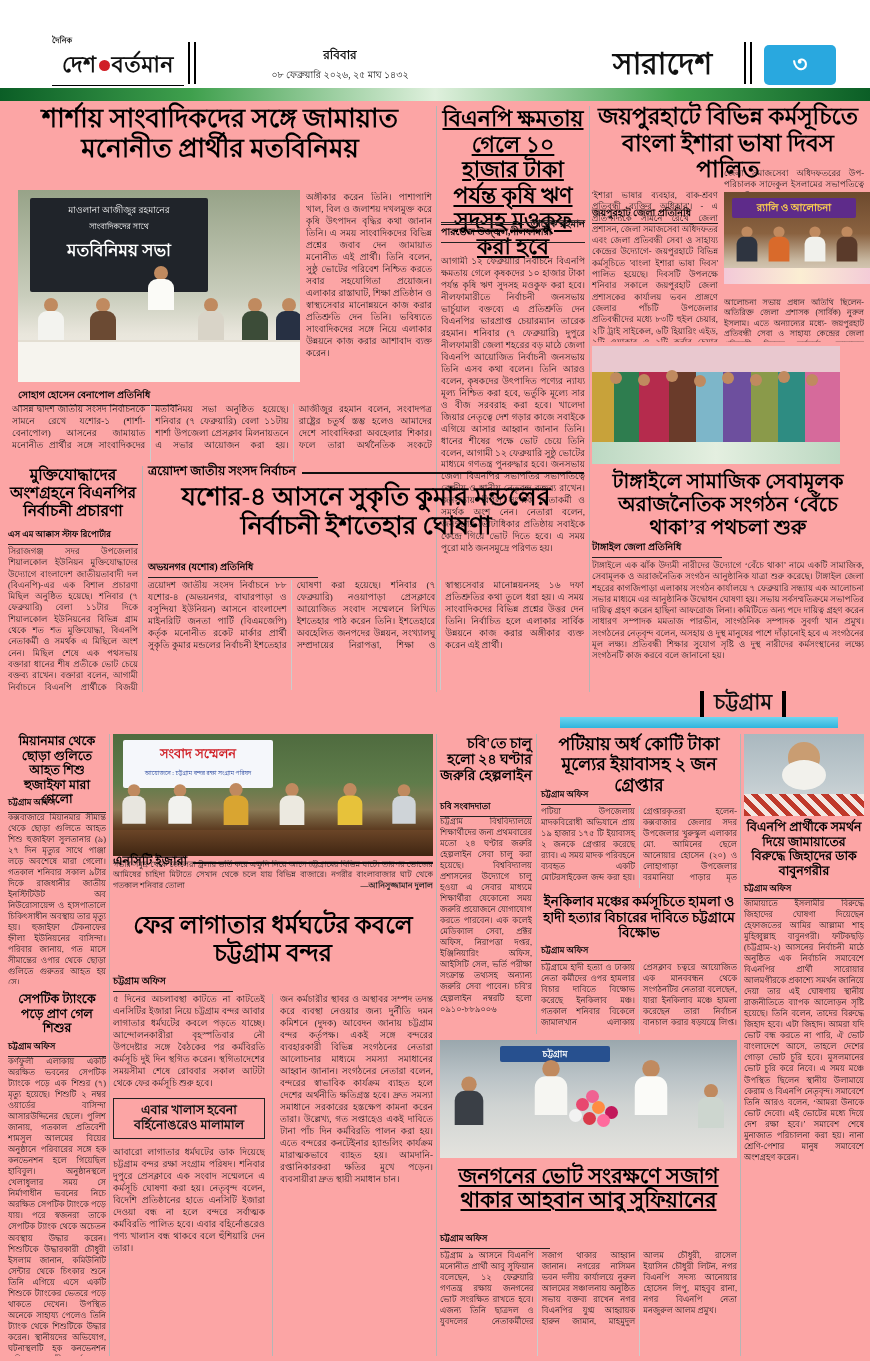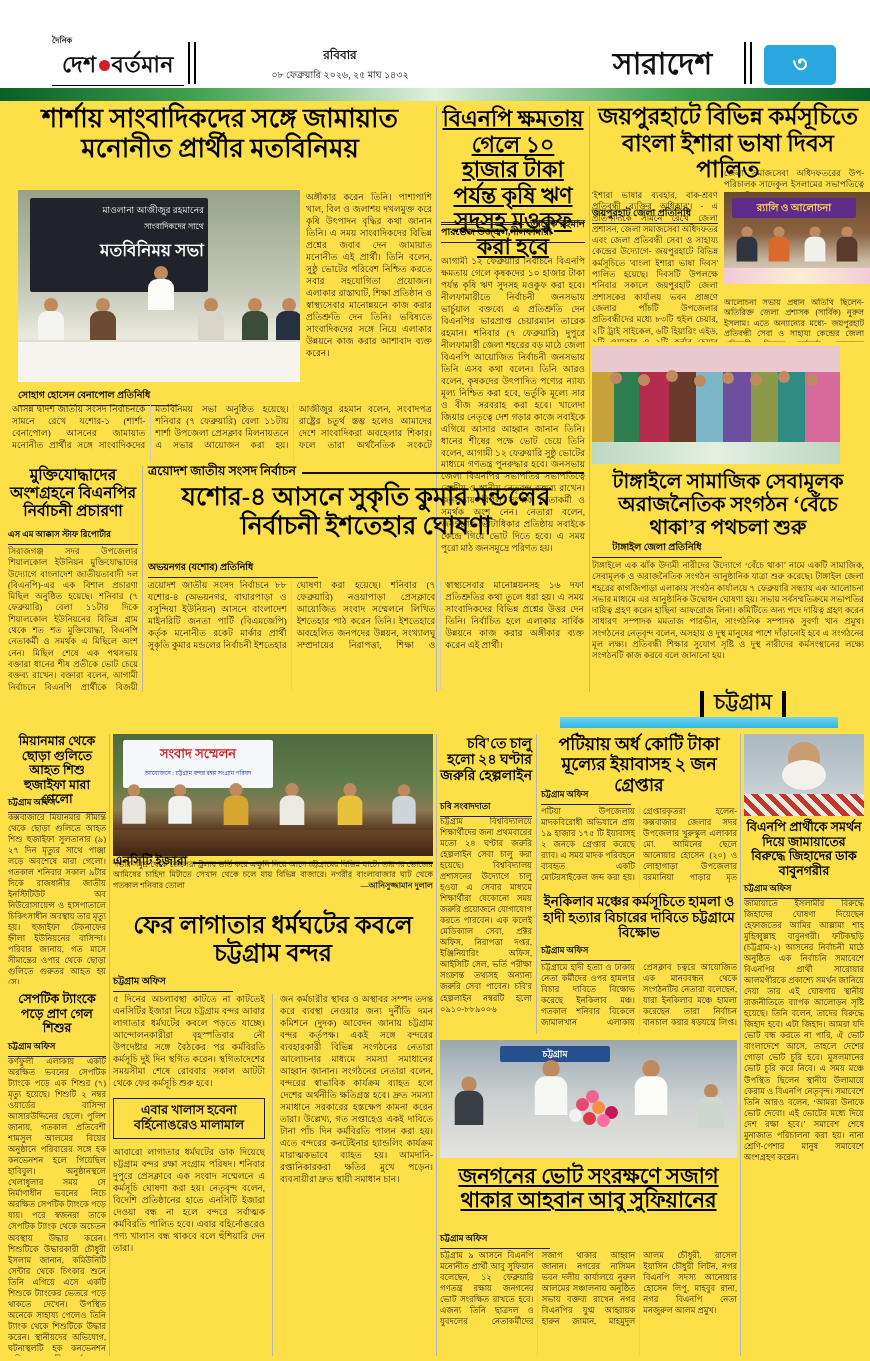--- a/index.html
+++ b/index.html
@@ -1,16 +1,16 @@
 <!DOCTYPE html>
 <html lang="bn"><head>
 <meta charset="utf-8">
 <style>
   html,body{margin:0;padding:0;background:#e9e9e9;}
-  .sheet{position:relative;width:870px;height:1361px;margin:0 auto;background:#fde047;
+  .sheet{position:relative;width:870px;height:1361px;margin:0 auto;background:#fca5a5;
          font-family:"Liberation Serif",serif;color:#111;overflow:hidden;}
   .abs{position:absolute;}
   .hl{font-weight:bold;text-align:center;color:#000;line-height:1.16;}
   .body-txt{font-size:9px;line-height:1.33;text-align:justify;color:#1c1c1c;overflow:hidden;}
   .byline{font-weight:bold;font-size:9.5px;border-bottom:1px solid #222;padding-bottom:2px;color:#000;}
   .byline-top{border-top:1px solid #222;padding-top:2px;}
   .vrule{position:absolute;width:1px;background:#b5b5b5;}
   .kicker{display:flex;align-items:center;gap:6px;font-weight:bold;font-size:12.5px;color:#000;}
   .kicker .fl{flex:1;border-top:2px solid #111;margin-top:2px;}
   .attr-row{display:flex;align-items:center;gap:6px;font-weight:bold;font-size:10px;justify-content:flex-end;}
@@ -59,21 +59,21 @@
     <div class="abs dbl-bar" style="left:744px;top:42px;height:42px;"></div>
     <div class="abs pg-box" style="left:764px;top:45px;width:72px;height:40px;">
       <span>৩</span>
     </div>
   </div>
   <div class="abs green-bar" style="left:0;top:88px;width:870px;height:13px;"></div>
 
   <div class="abs hl" style="left:8px;top:104px;width:424px;font-size:26px;">শার্শায় সাংবাদিকদের সঙ্গে জামায়াত মনোনীত প্রার্থীর মতবিনিময়</div>
 
   <div class="photo" style="left:18px;top:190px;width:282px;height:192px;background:linear-gradient(180deg,#97a388 0%,#c9cdbc 55%,#e9e6dc 75%,#f3f1ea 100%);">
-    <div class="abs" style="left:12px;top:8px;width:170px;height:84px;background:#20242a;color:#fff;text-align:right;padding:5px 4px;border-radius:2px;">
+    <div class="abs" style="left:12px;top:8px;width:170px;height:84px;background:#20242a;color:#fff;text-align:center;padding:5px 4px;border-radius:2px;">
       <div style="font-size:9px;">মাওলানা আজীজুর রহমানের</div>
       <div style="font-size:8px;margin-top:2px;">সাংবাদিকদের সাথে</div>
       <div style="font-size:17px;font-weight:bold;margin-top:4px;">মতবিনিময় সভা</div>
     </div>
     <div class="pfig" style="left:18px;bottom:40px;--shirt:#f3f3ef;"></div>
     <div class="pfig" style="left:70px;bottom:40px;--shirt:#6b4a33;"></div>
     <div class="pfig" style="left:128px;bottom:52px;height:64px;--shirt:#fbfbf7;"></div>
     <div class="pfig" style="left:178px;bottom:40px;--shirt:#d9d4c8;"></div>
     <div class="pfig" style="left:222px;bottom:40px;--shirt:#3c4c38;"></div>
     <div class="pfig" style="left:256px;bottom:40px;--shirt:#273043;"></div>
@@ -127,21 +127,21 @@
 
   <div class="abs kicker" style="left:148px;top:462px;width:436px;">
     <span>ত্রয়োদশ জাতীয় সংসদ নির্বাচন</span>
       <div class="fl"></div>
   </div>
   <div class="abs hl" style="left:148px;top:482px;width:436px;font-size:25px;">যশোর-৪ আসনে সুকৃতি কুমার মন্ডলের নির্বাচনী ইশতেহার ঘোষণা</div>
   <div class="abs byline" style="left:148px;top:560px;width:170px;">অভয়নগর (যশোর) প্রতিনিধি</div>
   <div class="abs body-txt" style="left:148px;top:580px;width:436px;height:110px;columns:3;column-gap:10px;column-rule:1px solid #ccc;">ত্রয়োদশ জাতীয় সংসদ নির্বাচনে ৮৮ যশোর-৪ (অভয়নগর, বাঘারপাড়া ও বসুন্দিয়া ইউনিয়ন) আসনে বাংলাদেশ মাইনরিটি জনতা পার্টি (বিএমজেপি) কর্তৃক মনোনীত রকেট মার্কার প্রার্থী সুকৃতি কুমার মন্ডলের নির্বাচনী ইশতেহার ঘোষণা করা হয়েছে। শনিবার (৭ ফেব্রুয়ারি) নওয়াপাড়া প্রেসক্লাবে আয়োজিত সংবাদ সম্মেলনে লিখিত ইশতেহার পাঠ করেন তিনি। ইশতেহারে অবহেলিত জনপদের উন্নয়ন, সংখ্যালঘু সম্প্রদায়ের নিরাপত্তা, শিক্ষা ও স্বাস্থ্যসেবার মানোন্নয়নসহ ১৬ দফা প্রতিশ্রুতির কথা তুলে ধরা হয়। এ সময় সাংবাদিকদের বিভিন্ন প্রশ্নের উত্তর দেন তিনি। নির্বাচিত হলে এলাকার সার্বিক উন্নয়নে কাজ করার অঙ্গীকার ব্যক্ত করেন এই প্রার্থী।</div>
 
   <div class="abs hl" style="left:592px;top:470px;width:272px;font-size:20px;">টাঙ্গাইলে সামাজিক সেবামূলক অরাজনৈতিক সংগঠন ‘বেঁচে থাকা’র পথচলা শুরু</div>
-  <div class="abs byline" style="left:592px;top:540px;width:130px;text-align:center;">টাঙ্গাইল জেলা প্রতিনিধি</div>
+  <div class="abs byline" style="left:592px;top:540px;width:130px;">টাঙ্গাইল জেলা প্রতিনিধি</div>
   <div class="abs body-txt" style="left:592px;top:560px;width:272px;height:130px;font-size:8.5px;">টাঙ্গাইলে এক ঝাঁক উদ্যমী নারীদের উদ্যোগে ‘বেঁচে থাকা’ নামে একটি সামাজিক, সেবামূলক ও অরাজনৈতিক সংগঠন আনুষ্ঠানিক যাত্রা শুরু করেছে। টাঙ্গাইল জেলা শহরের কাগজিপাড়া এলাকায় সংগঠন কার্যালয়ে ৭ ফেব্রুয়ারি সন্ধ্যায় এক আলোচনা সভার মাধ্যমে এর আনুষ্ঠানিক উদ্বোধন ঘোষণা হয়। সভায় সর্বসম্মতিক্রমে সভাপতির দায়িত্ব গ্রহণ করেন হাছিনা আফরোজ লিনা। কমিটিতে অন্য পদে দায়িত্ব গ্রহণ করেন সাধারণ সম্পাদক মমতাজ পারভীন, সাংগঠনিক সম্পাদক সুবর্ণা খান প্রমুখ। সংগঠনের নেতৃবৃন্দ বলেন, অসহায় ও দুস্থ মানুষের পাশে দাঁড়ানোই হবে এ সংগঠনের মূল লক্ষ্য। প্রতিবন্ধী শিক্ষার সুযোগ সৃষ্টি ও দুস্থ নারীদের কর্মসংস্থানের লক্ষ্যে সংগঠনটি কাজ করবে বলে জানানো হয়।</div>
 
   <div class="abs sect-tag" style="left:700px;top:686px;">
     <div class="bar"></div>
     <div class="lbl">চট্টগ্রাম</div>
     <div class="bar"></div>
   </div>
   <div class="abs cyan-bar" style="left:560px;top:717px;width:278px;height:11px;"></div>
 
   <div class="abs hl" style="left:8px;top:734px;width:98px;font-size:12.5px;">মিয়ানমার থেকে ছোড়া গুলিতে আহত শিশু হুজাইফা মারা গেলো</div>

